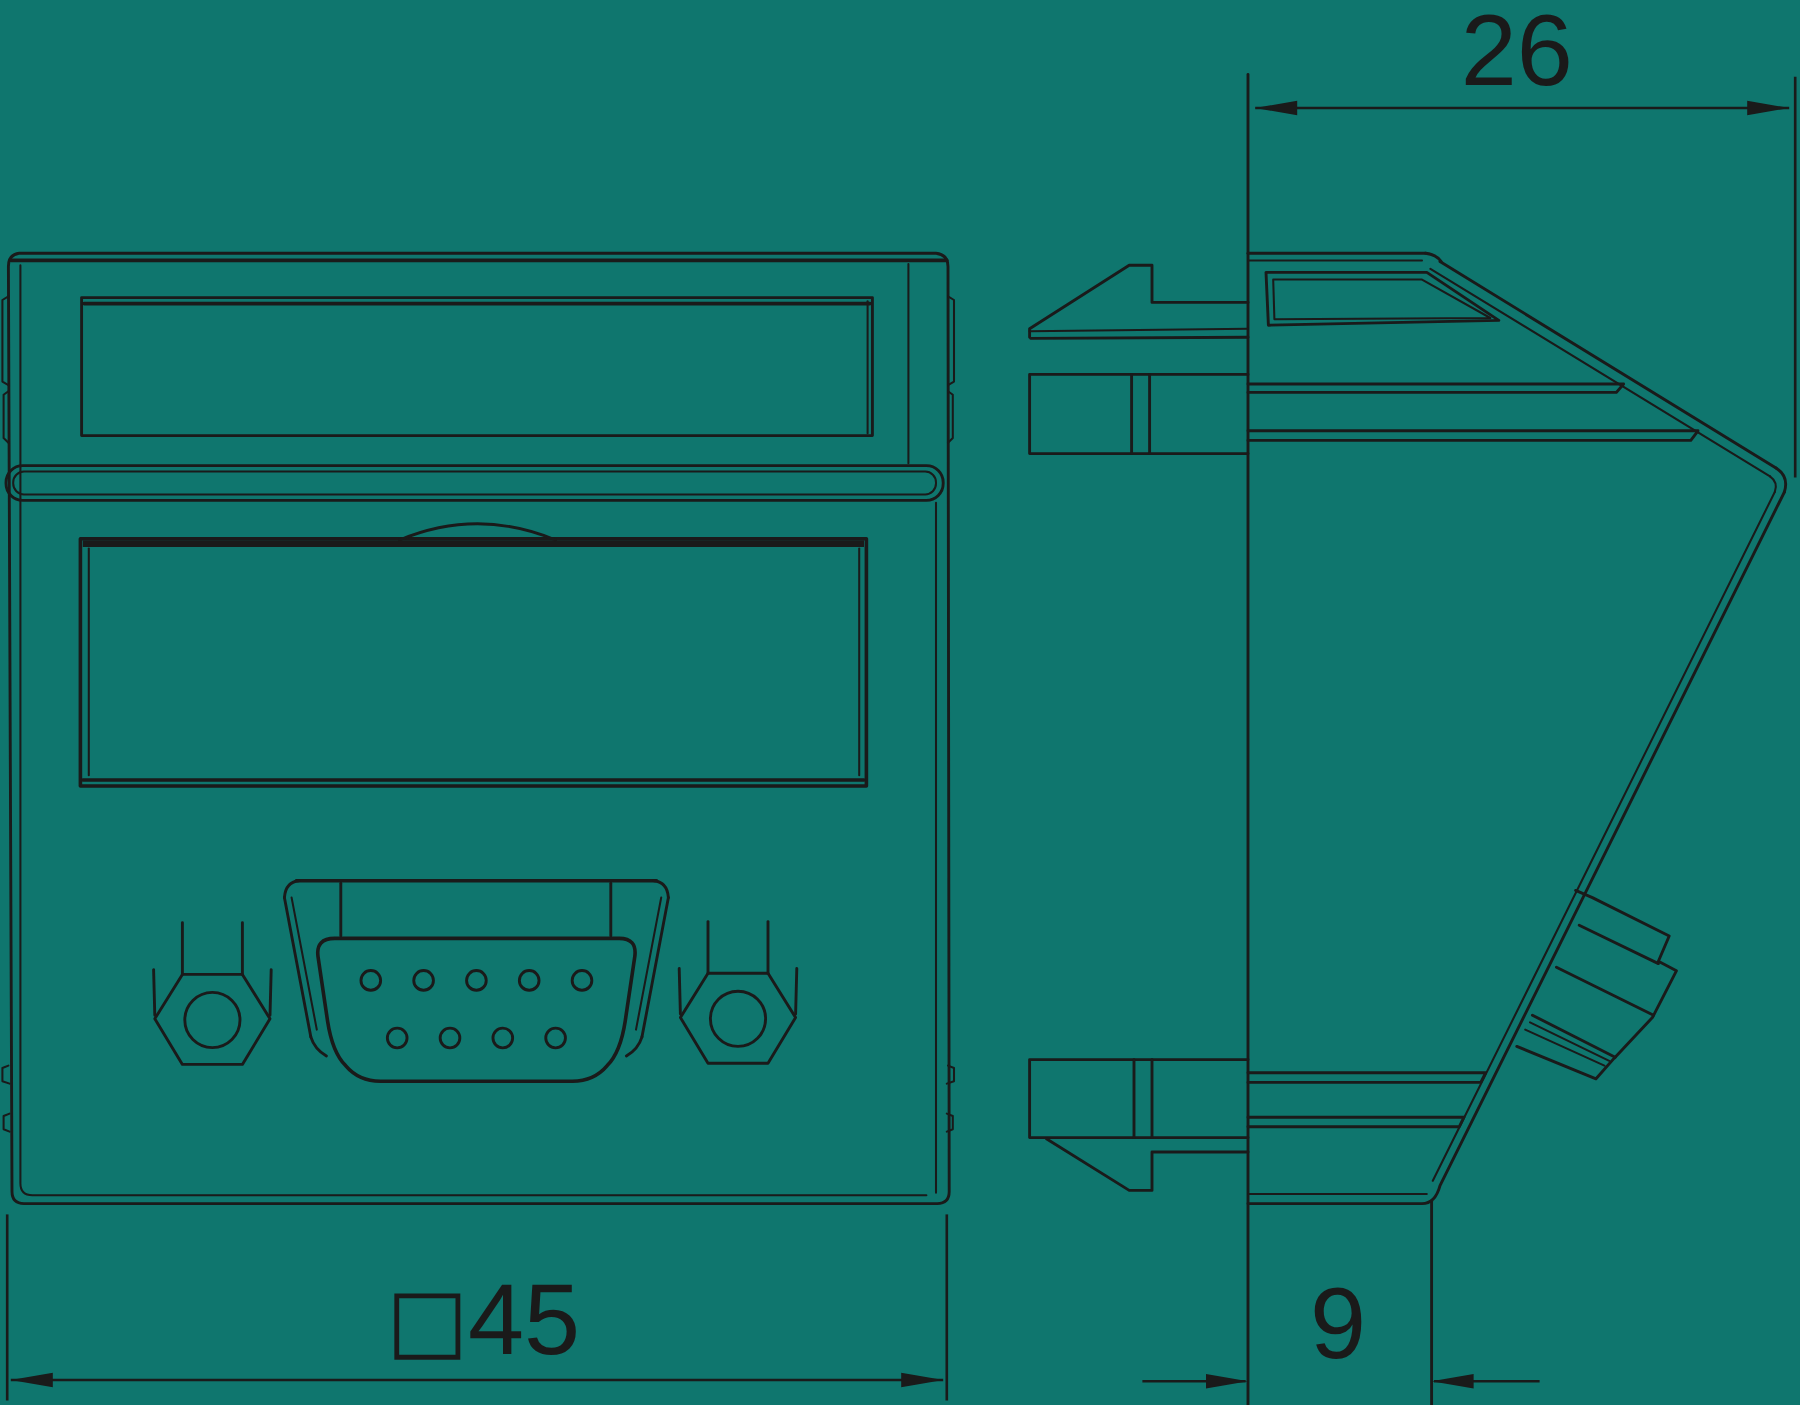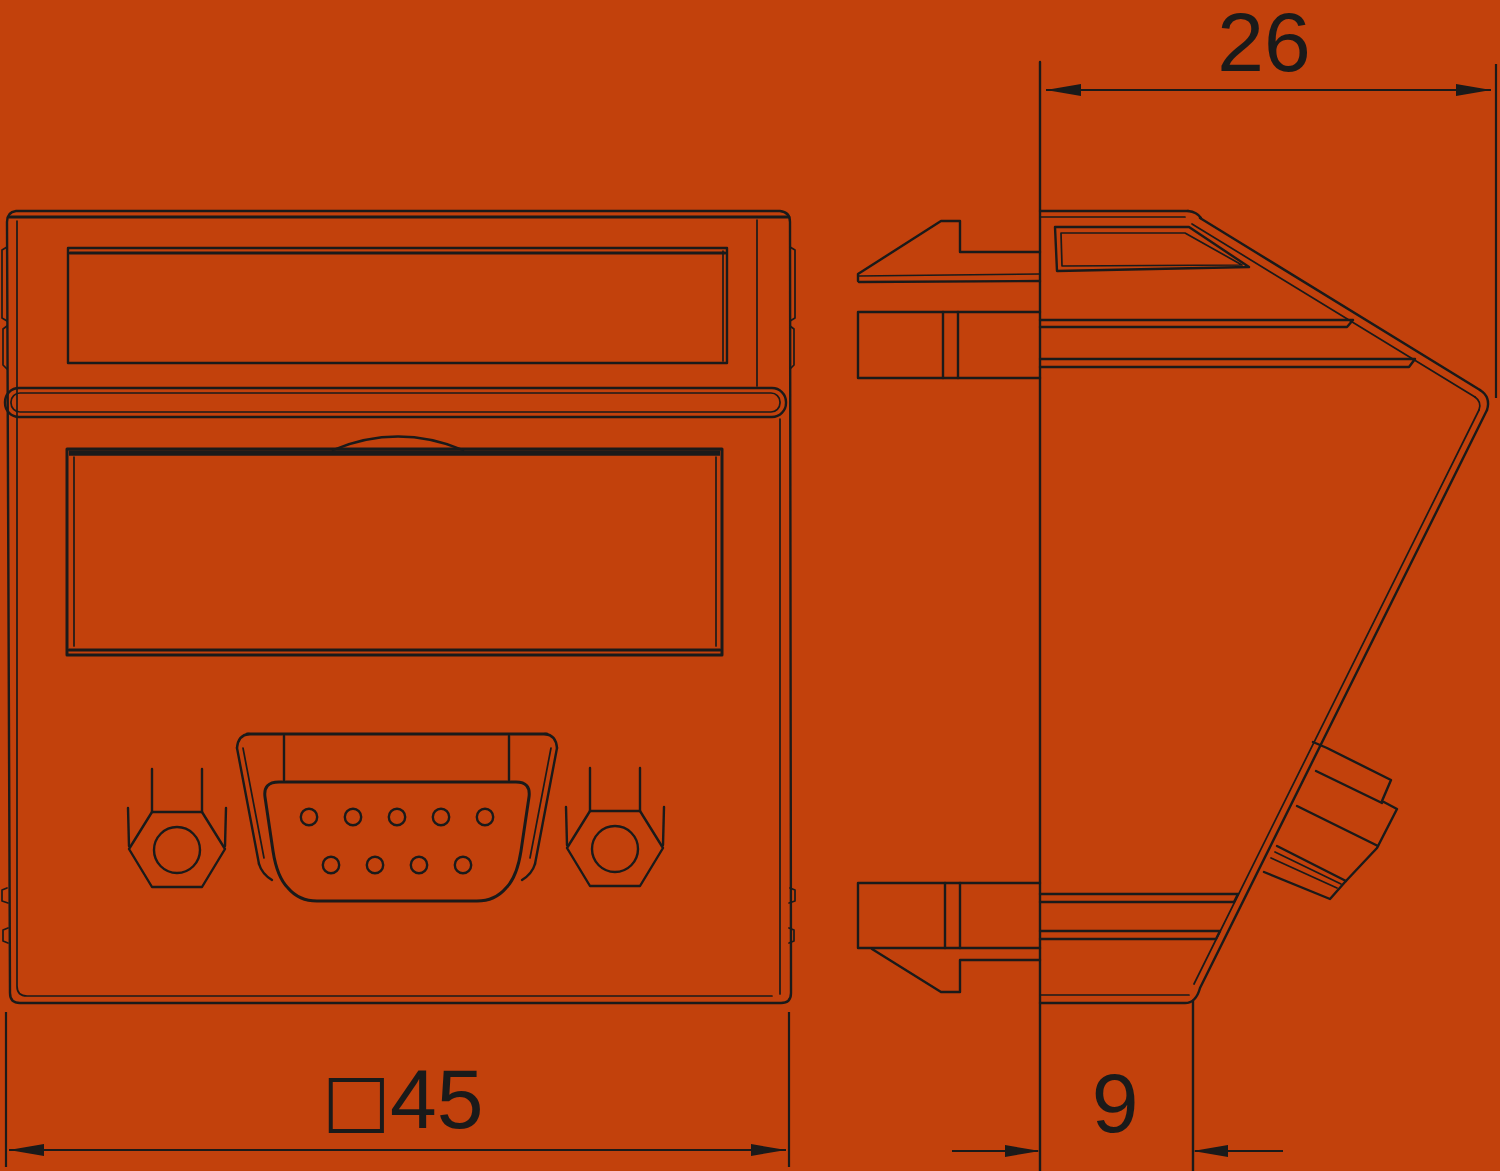--- a/index.html
+++ b/index.html
@@ -1,16 +1,16 @@
 <!DOCTYPE html>
 <html><head>
 <meta charset="utf-8">
 <style>
   html,body{margin:0;padding:0;background:#ffffff;}
-  .stage{position:relative;width:1500px;height:1171px;background:#c2410c;overflow:hidden;
+  .stage{position:relative;width:1500px;height:1171px;background:#0f766e;overflow:hidden;
          font-family:"Liberation Sans","DejaVu Sans",sans-serif;}
   svg{display:block}
   .ln{fill:none;stroke:#1a1a1a;stroke-width:2.4;stroke-linecap:round;stroke-linejoin:round;}
   .ln-thin{fill:none;stroke:#1a1a1a;stroke-width:1.7;stroke-linecap:round;stroke-linejoin:round;}
   .ln-thick{fill:none;stroke:#1a1a1a;stroke-width:3;stroke-linecap:round;stroke-linejoin:round;}
   .ln-xthick{fill:none;stroke:#1a1a1a;stroke-width:5.5;stroke-linecap:butt;}
   .dim{fill:none;stroke:#1a1a1a;stroke-width:2.2;stroke-linecap:butt;}
   .arrow{fill:#1a1a1a;stroke:none;}
   .dimtext{fill:#1a1a1a;font-family:"Liberation Sans","DejaVu Sans",sans-serif;font-size:84px;}
   .sqtext{fill:#1a1a1a;font-family:"DejaVu Sans","Liberation Sans",sans-serif;font-size:72px;}

